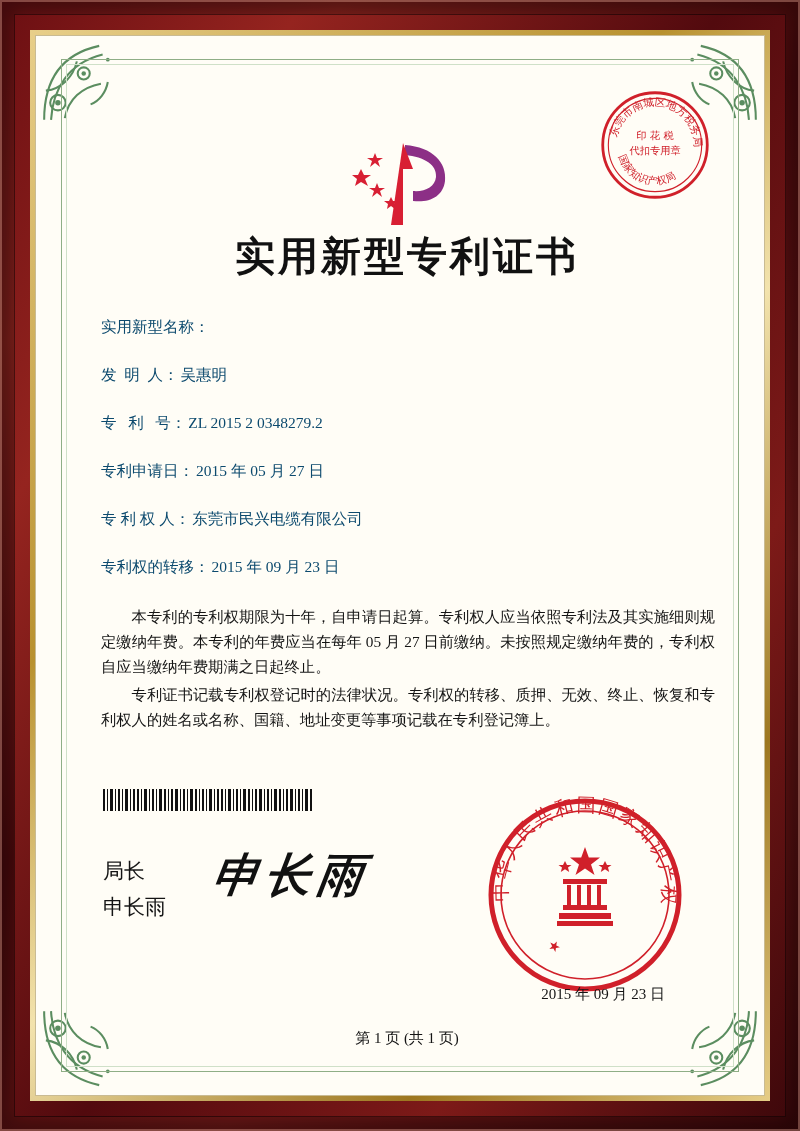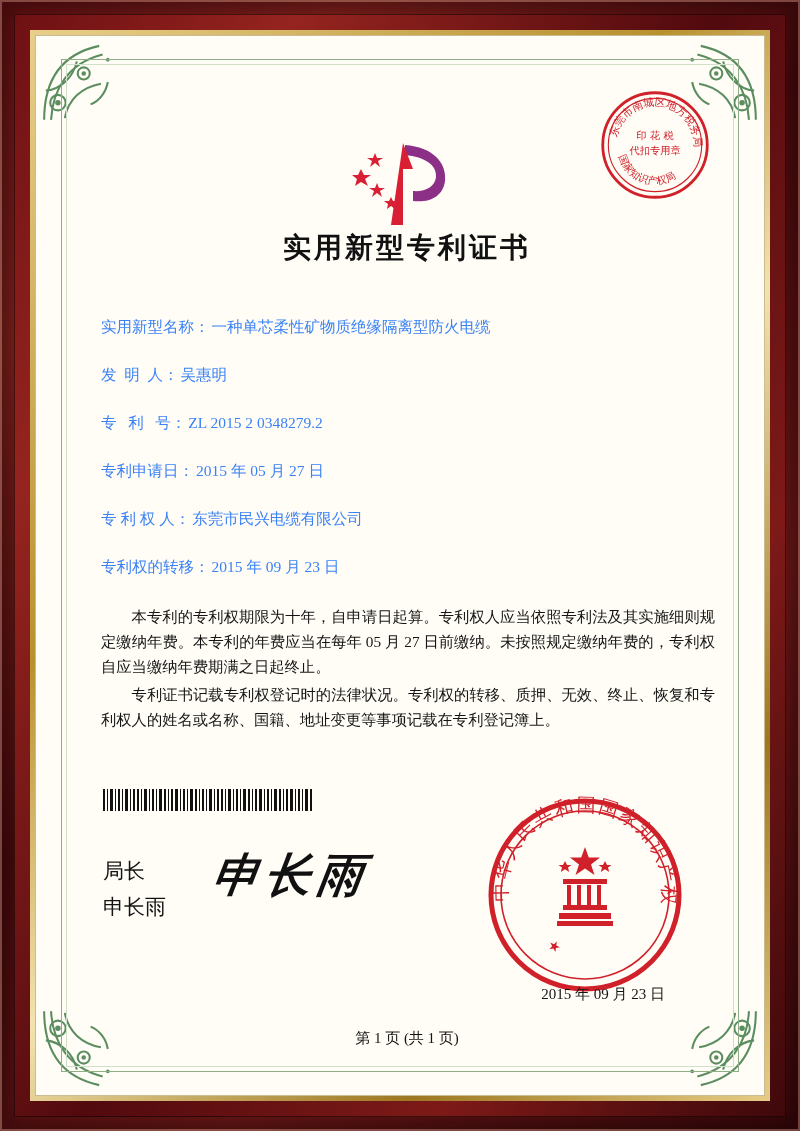--- a/index.html
+++ b/index.html
@@ -63,26 +63,26 @@
   }
 
   .logo{
     position:absolute;left:50%;top:34px;transform:translateX(-50%);
     width:120px;height:92px;
   }
 
   .doc-title{
     position:absolute;left:0;right:0;top:124px;text-align:center;
     font-family:"DejaVu Sans",sans-serif;
-    font-weight:bold;font-size:28px;letter-spacing:3px;color:#111;
+    font-weight:bold;font-size:40px;letter-spacing:3px;color:#111;
   }
 
   .fields{position:absolute;left:6px;right:0;top:212px;}
   .field{
-    display:flex;align-items:baseline;margin-bottom:27px;font-size:15.5px;color:#3b82f6;
+    display:flex;align-items:baseline;margin-bottom:27px;font-size:15.5px;color:#0c4a6e;
   }
   .field .lbl{white-space:pre;}
   .field .val{margin-left:2px;}
 
   .paras{position:absolute;left:6px;right:4px;top:500px;font-size:15.3px;line-height:1.62;color:#141414;text-align:justify;}
   .paras p{margin:0 0 4px 0;text-indent:2em;}
 
   .barcode{
     position:absolute;left:8px;top:684px;width:212px;height:22px;
   }
@@ -215,21 +215,20 @@
               <polygon points="30,44 32,49 38,49 33,52 35,58 30,54 25,58 27,52 22,49 28,49"></polygon>
               <polygon points="44,58 46,62 51,62 47,65 48,70 44,67 40,70 41,65 37,62 42,62"></polygon>
             </g>
           </svg>
 
           <div class="doc-title">实用新型专利证书</div>
 
           <div class="fields">
             <div class="field">
               <span class="lbl">实用新型名称：</span>
-              <span class="val">一种单芯柔性矿物质绝缘隔离型防火电缆</span>
             </div>
             <div class="field">
               <span class="lbl">发  明  人：</span>
               <span class="val">吴惠明</span>
             </div>
             <div class="field">
               <span class="lbl">专   利   号：</span>
               <span class="val">ZL 2015 2 0348279.2</span>
             </div>
             <div class="field">

